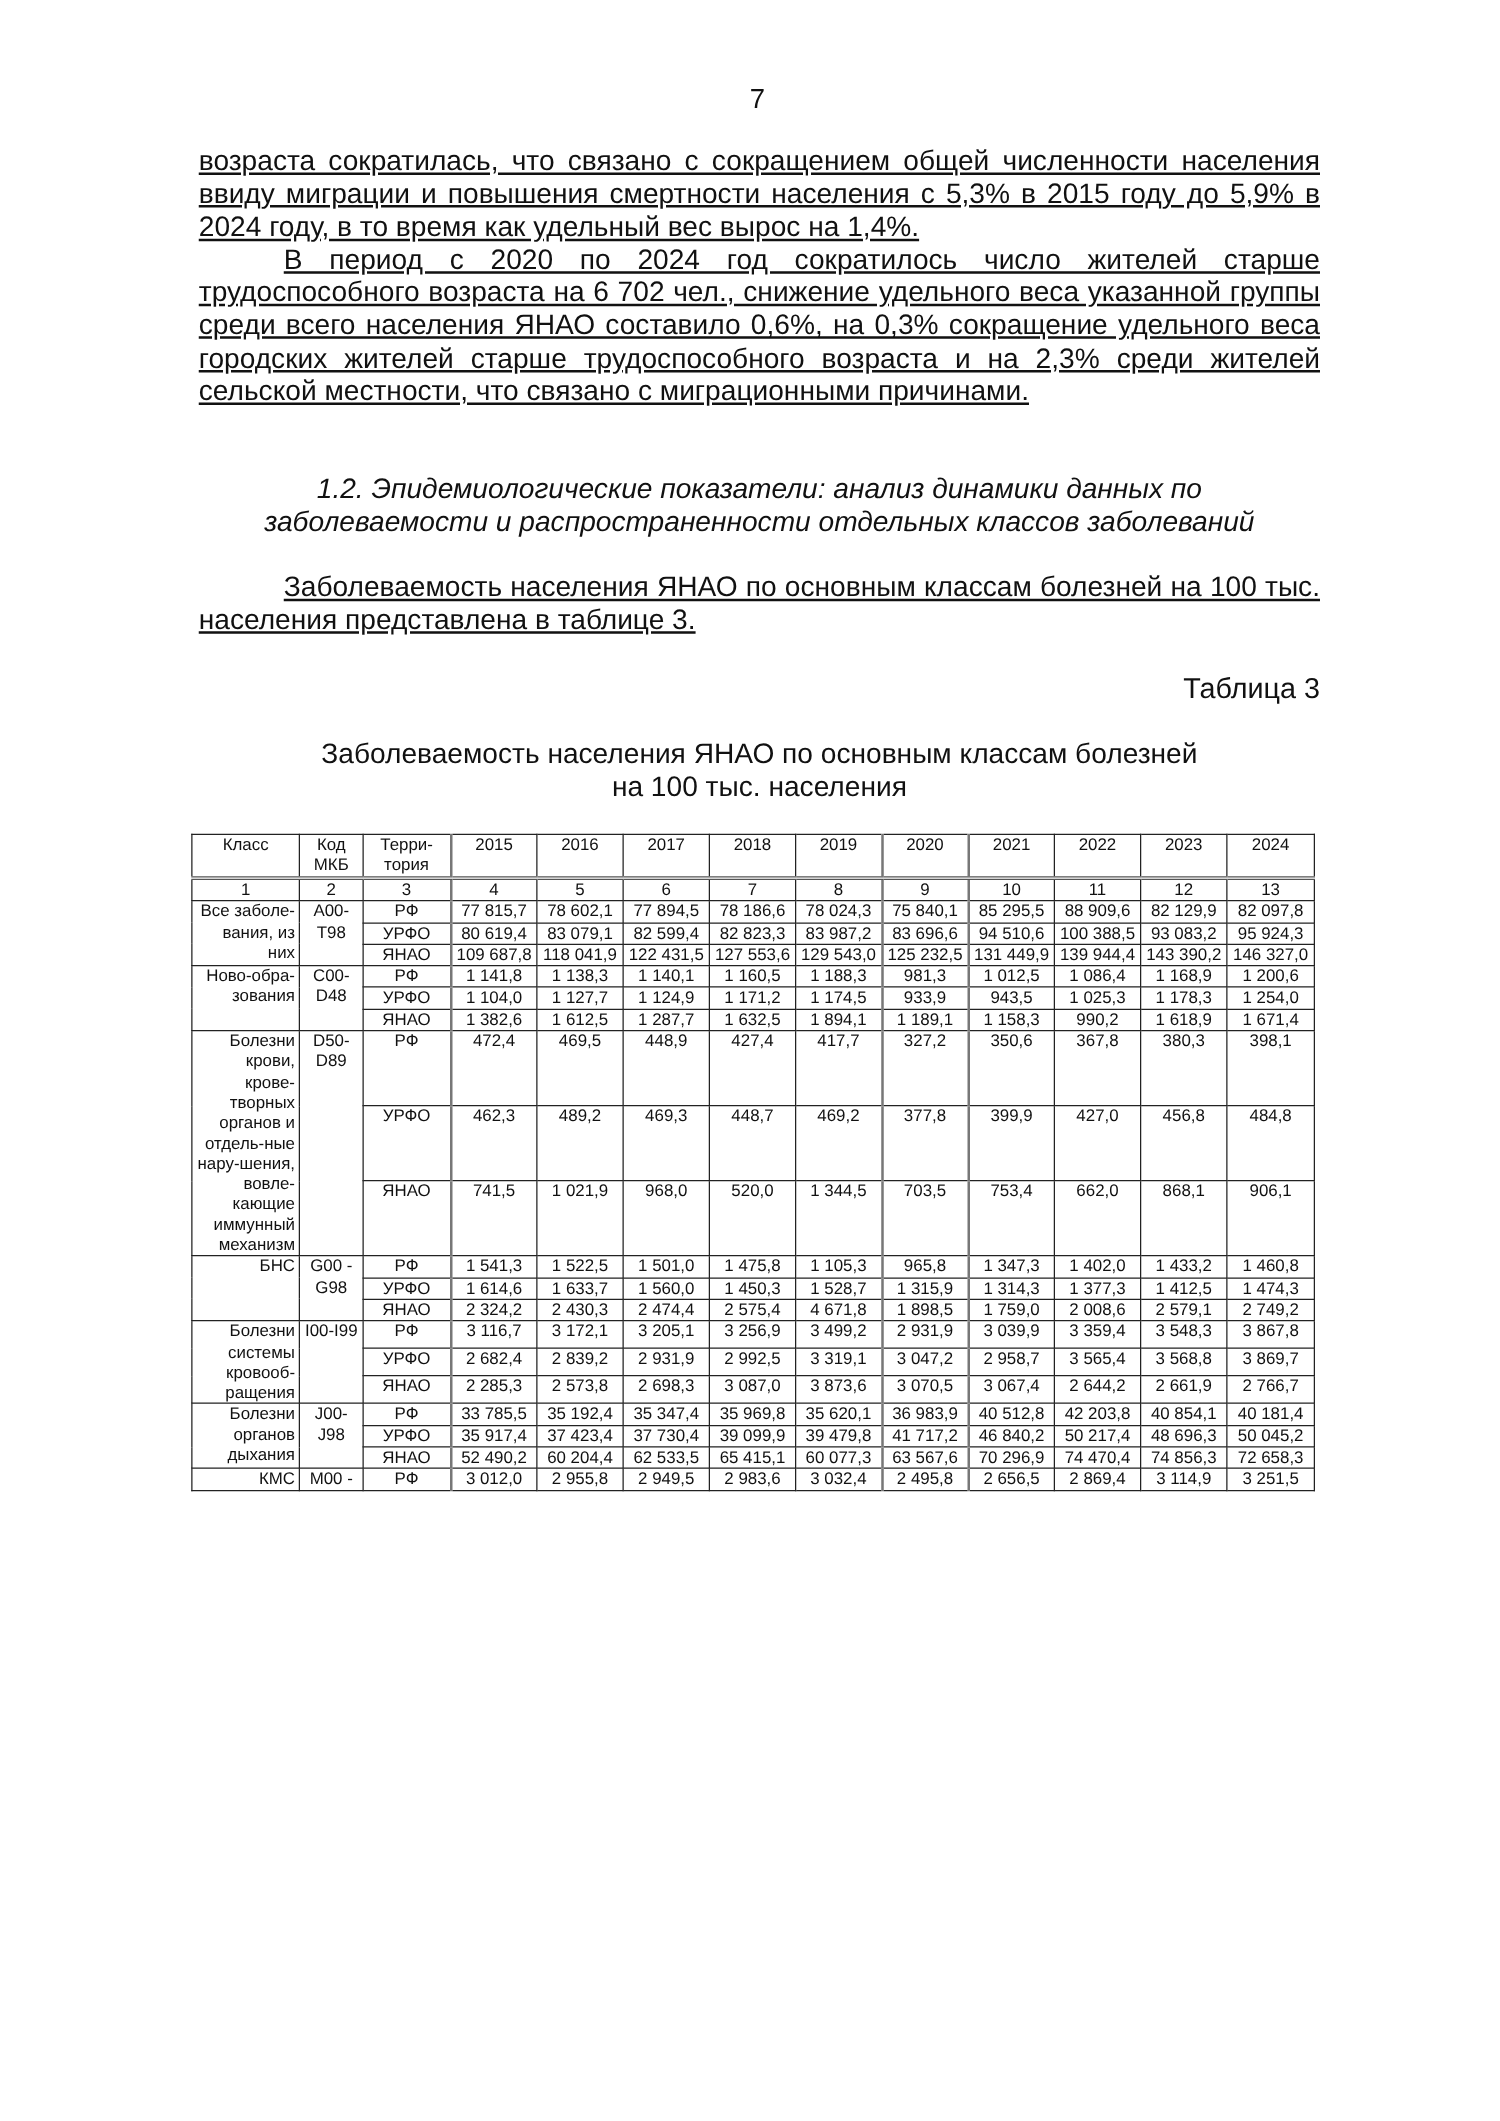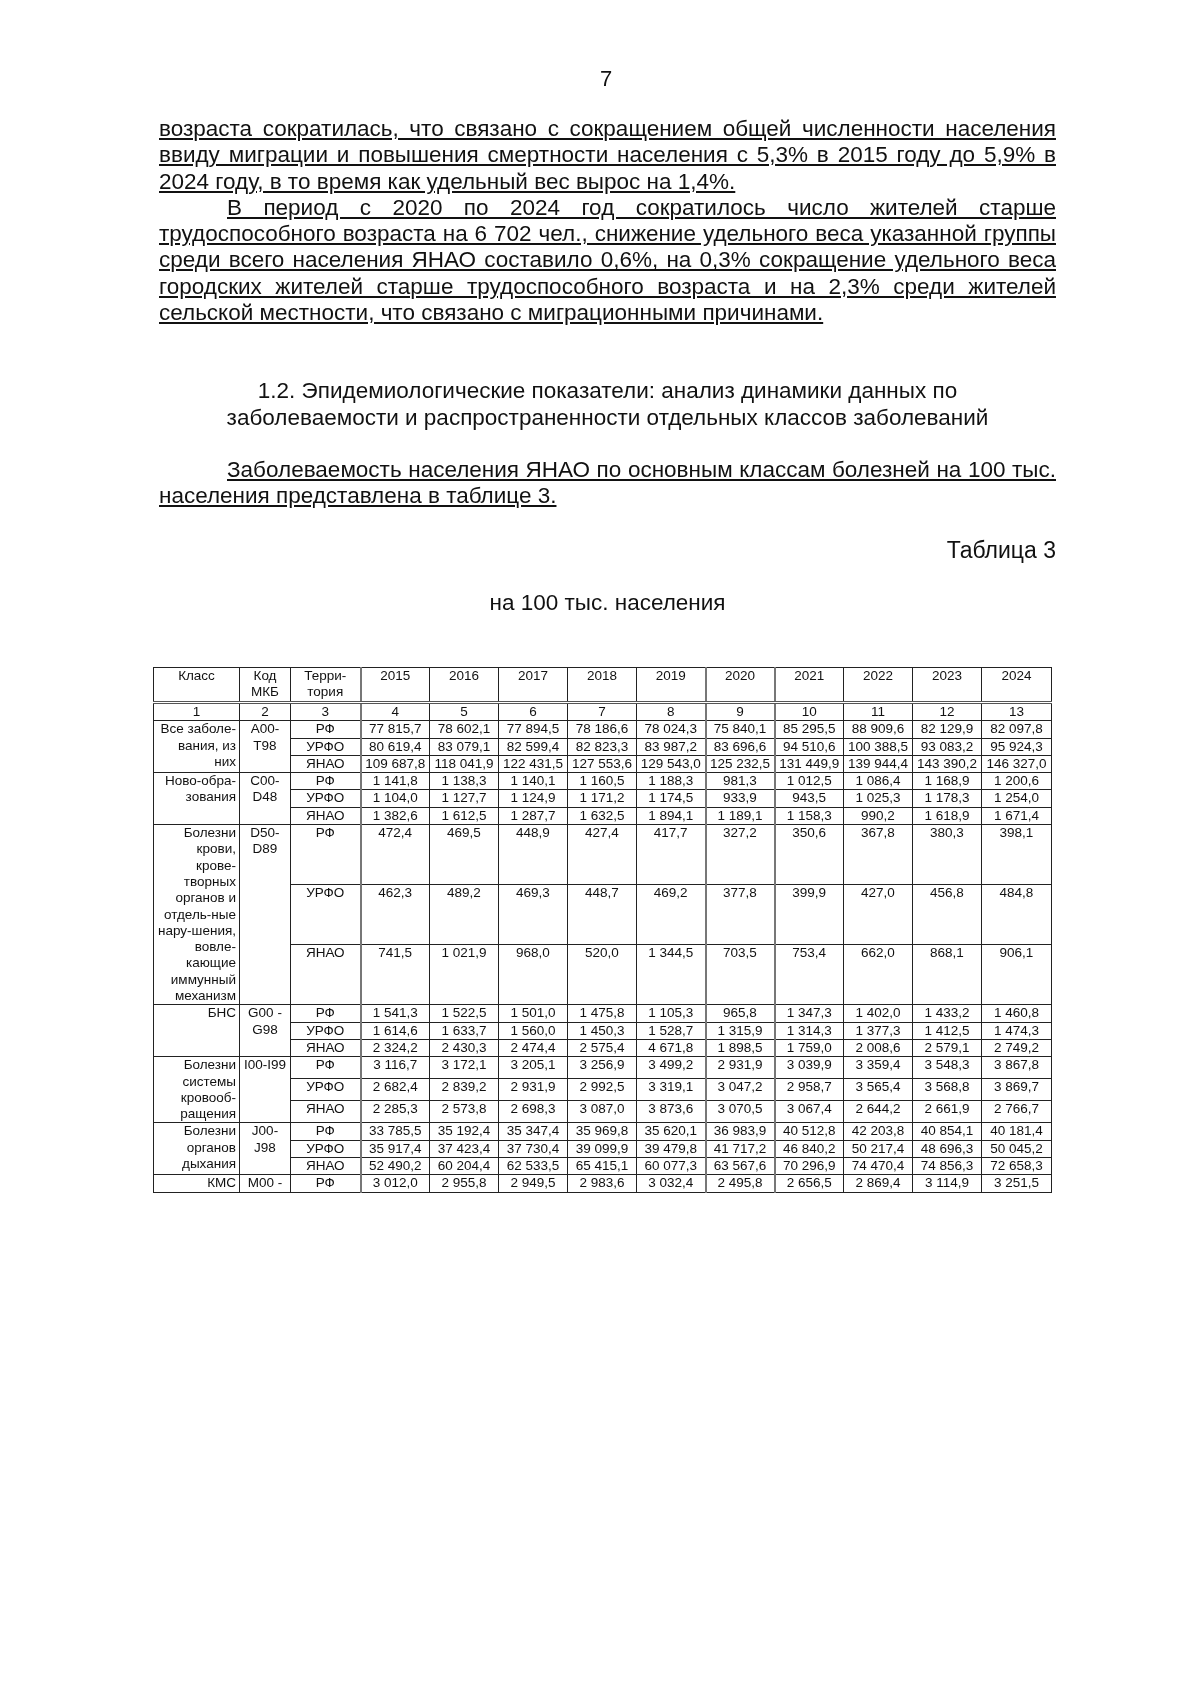--- a/index.html
+++ b/index.html
@@ -2,21 +2,21 @@
 <html><head>
 <meta charset="utf-8">
 <style>
   html, body { margin: 0; padding: 0; background: #ffffff; }
   body { width: 1200px; height: 1697px; position: relative; font-family: "Liberation Sans", sans-serif; color: #111; overflow: hidden; }
   .page-num { position: absolute; top: 66px; left: 0; width: 1212px; text-align: center; font-size: 22px; }
   .body-text { position: absolute; left: 159px; width: 897px; font-size: 22.5px; line-height: 26.3px; text-align: justify; text-decoration: underline; }
   .body-text p { margin: 0; }
   .indent { text-indent: 68px; }
   .p1 { top: 116px; }
-  .section-title { position: absolute; top: 378px; left: 159px; width: 897px; text-align: center; font-size: 22.5px; line-height: 26.5px; }
+  .section-title { position: absolute; top: 378px; left: 159px; width: 897px; text-align: center; font-size: 22.5px; line-height: 26.5px; font-style: italic; }
   .p3 { top: 457px; }
   .table-label { position: absolute; top: 537px; right: 144px; font-size: 23px; }
   .table-title { position: absolute; top: 590px; left: 159px; width: 897px; text-align: center; font-size: 22.5px; line-height: 26.5px; }
   table.data { position: absolute; top: 667px; left: 153px; width: 899px; border-collapse: collapse; font-size: 13.5px; line-height: 16.3px; table-layout: fixed; }
   table.data td, table.data th { border: 1px solid #222; padding: 0 3px; vertical-align: top; font-weight: normal; }
   table.data th { text-align: center; height: 33px; }
   table.data td.num, table.data td.ter, table.data td.code { text-align: center; }
   table.data td.cls { text-align: right; }
   table.data tr.idx td { text-align: center; border-top: 3px double #555; }
   .gv { border-left: 2px solid #777 !important; }
@@ -36,20 +36,21 @@
   <div>заболеваемости и распространенности отдельных классов заболеваний</div>
 </div>
 
 <div class="body-text p3">
   <p class="indent">Заболеваемость населения ЯНАО по основным классам болезней на 100 тыс. населения представлена в таблице 3.</p>
 </div>
 
 <div class="table-label">Таблица 3</div>
 
 <div class="table-title">
+  <div>Заболеваемость населения ЯНАО по основным классам болезней</div>
   <div>на 100 тыс. населения</div>
 </div>
 
 <table class="data">
   <colgroup>
     <col style="width:86px">
       <col style="width:51px">
       <col style="width:70px">
     <col style="width:69px">
       <col style="width:69px">

